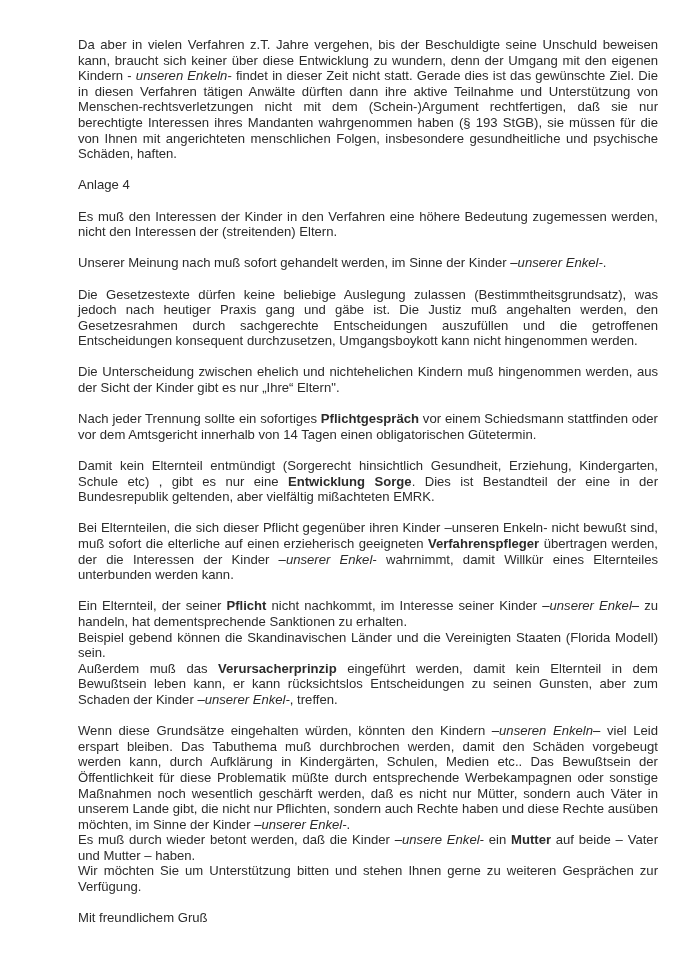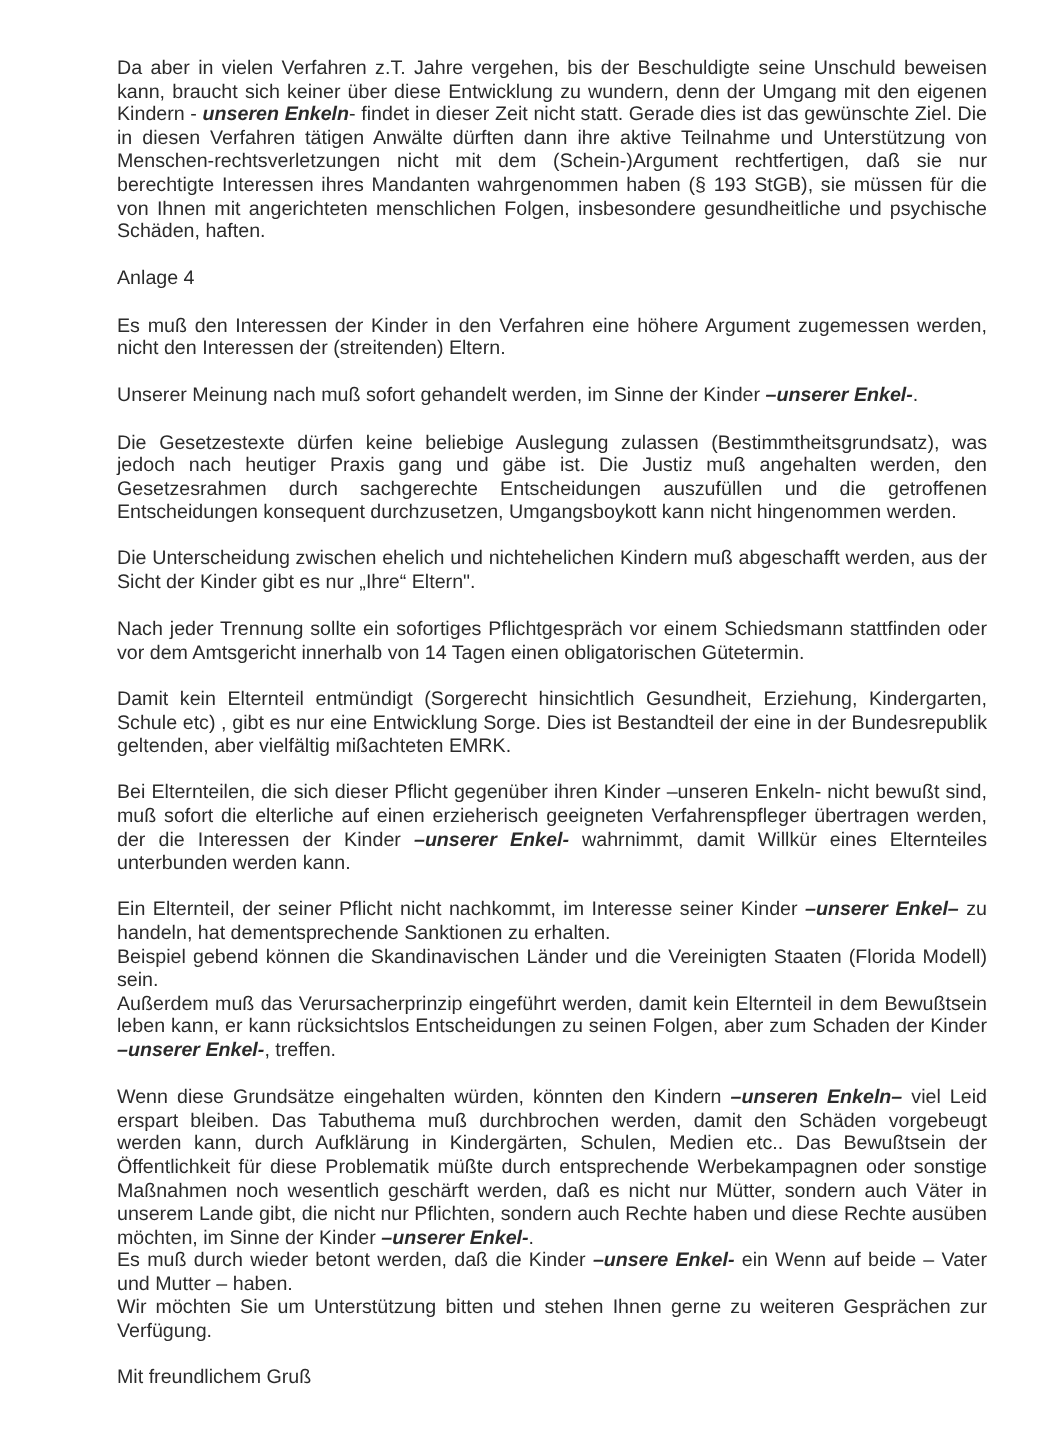--- a/index.html
+++ b/index.html
@@ -4,61 +4,61 @@
 <style>
   html, body { margin: 0; padding: 0; background: #ffffff; }
   body { width: 700px; height: 965px; overflow: hidden; position: relative; }
   .page {
     position: absolute; left: 78px; top: 37px; width: 580px;
     font-family: "Liberation Sans", sans-serif;
     font-size: 13.1px; line-height: 15.6px; color: #2b2b2b;
   }
   .p { margin: 0 0 15.6px 0; text-align: justify; }
   .last { text-align-last: left; }
-  i { font-style: italic; font-weight: bold; }
-  b { font-weight: normal; }
+  i { font-style: italic; }
+  b { font-weight: bold; }
 </style>
 </head>
 <body>
 
 <div class="page" id="page">
     <div class="p">
       <div class="last"><span>Da aber in vielen Verfahren z.T. Jahre vergehen, bis der Beschuldigte seine Unschuld beweisen kann, braucht sich keiner über diese Entwicklung zu wundern, denn der Umgang mit den eigenen Kindern - </span><i>unseren Enkeln</i><span>- findet in dieser Zeit nicht statt. Gerade dies ist das gewünschte Ziel. Die in diesen Verfahren tätigen Anwälte dürften dann ihre aktive Teilnahme und Unterstützung von Menschen-rechtsverletzungen nicht mit dem (Schein-)Argument rechtfertigen, daß sie nur berechtigte Interessen ihres Mandanten wahrgenommen haben (§ 193 StGB), sie müssen für die von Ihnen mit angerichteten menschlichen Folgen, insbesondere gesundheitliche und psychische Schäden, haften.</span></div>
     </div>
     <div class="p">
       <div>Anlage 4</div>
     </div>
     <div class="p">
-      <div class="last"><span>Es muß den Interessen der Kinder in den Verfahren eine höhere Argument zugemessen werden, nicht den Interessen der (streitenden) Eltern.</span></div>
+      <div class="last"><span>Es muß den Interessen der Kinder in den Verfahren eine höhere Bedeutung zugemessen werden, nicht den Interessen der (streitenden) Eltern.</span></div>
     </div>
     <div class="p">
       <div class="last"><span>Unserer Meinung nach muß sofort gehandelt werden, im Sinne der Kinder </span><i>–unserer Enkel-</i><span>.</span></div>
     </div>
     <div class="p">
       <div class="last"><span>Die Gesetzestexte dürfen keine beliebige Auslegung zulassen (Bestimmtheitsgrundsatz), was jedoch nach heutiger Praxis gang und gäbe ist. Die Justiz muß angehalten werden, den Gesetzesrahmen durch sachgerechte Entscheidungen auszufüllen und die getroffenen Entscheidungen konsequent durchzusetzen, Umgangsboykott kann nicht hingenommen werden.</span></div>
     </div>
     <div class="p">
-      <div class="last"><span>Die Unterscheidung zwischen ehelich und nichtehelichen Kindern muß abgeschafft werden, aus der Sicht der Kinder gibt es nur „Ihre“ Eltern".</span></div>
+      <div class="last"><span>Die Unterscheidung zwischen ehelich und nichtehelichen Kindern muß hingenommen werden, aus der Sicht der Kinder gibt es nur „Ihre“ Eltern".</span></div>
     </div>
     <div class="p">
       <div class="last"><span>Nach  jeder Trennung sollte ein sofortiges </span><b>Pflichtgespräch</b><span> vor einem Schiedsmann stattfinden oder vor dem Amtsgericht innerhalb von 14 Tagen einen obligatorischen Gütetermin.</span></div>
     </div>
     <div class="p">
       <div class="last"><span>Damit kein Elternteil entmündigt (Sorgerecht hinsichtlich Gesundheit, Erziehung, Kindergarten, Schule etc) ,  gibt es nur eine </span><b>Entwicklung Sorge</b><span>. Dies ist Bestandteil der eine in der Bundesrepublik geltenden, aber vielfältig mißachteten EMRK.</span></div>
     </div>
     <div class="p">
       <div class="last"><span>Bei Elternteilen, die sich dieser Pflicht gegenüber ihren Kinder –unseren Enkeln- nicht bewußt sind, muß sofort die elterliche auf einen erzieherisch geeigneten </span><b>Verfahrenspfleger</b><span> übertragen werden, der die Interessen der Kinder </span><i>–unserer Enkel-</i><span> wahrnimmt, damit Willkür eines Elternteiles unterbunden werden kann.</span></div>
     </div>
     <div class="p">
       <div class="last"><span>Ein Elternteil, der seiner </span><b>Pflicht</b><span> nicht nachkommt, im Interesse seiner Kinder </span><i>–unserer Enkel–</i><span> zu handeln, hat dementsprechende Sanktionen zu erhalten.</span></div>
       <div class="last"><span>Beispiel gebend können die Skandinavischen Länder und die Vereinigten Staaten (Florida Modell) sein.</span></div>
-      <div class="last"><span>Außerdem muß das </span><b>Verursacherprinzip</b><span> eingeführt werden, damit kein Elternteil in dem Bewußtsein leben kann, er kann rücksichtslos Entscheidungen zu seinen Folgen, aber zum Schaden der Kinder </span><i>–unserer Enkel-</i><span>, treffen.</span></div>
+      <div class="last"><span>Außerdem muß das </span><b>Verursacherprinzip</b><span> eingeführt werden, damit kein Elternteil in dem Bewußtsein leben kann, er kann rücksichtslos Entscheidungen zu seinen Gunsten, aber zum Schaden der Kinder </span><i>–unserer Enkel-</i><span>, treffen.</span></div>
     </div>
     <div class="p">
       <div class="last"><span>Wenn diese Grundsätze eingehalten würden, könnten den Kindern </span><i>–unseren Enkeln–</i><span> viel Leid erspart bleiben. Das Tabuthema muß durchbrochen werden, damit den Schäden vorgebeugt werden kann, durch Aufklärung in Kindergärten, Schulen, Medien etc.. Das Bewußtsein der Öffentlichkeit für diese Problematik müßte durch entsprechende Werbekampagnen oder sonstige Maßnahmen noch wesentlich geschärft werden, daß es nicht nur Mütter, sondern auch Väter in unserem Lande gibt, die nicht nur Pflichten, sondern auch Rechte haben und diese Rechte ausüben möchten, im Sinne der Kinder </span><i>–unserer Enkel-</i><span>.</span></div>
-      <div class="last"><span>Es muß durch wieder betont werden, daß die Kinder </span><i>–unsere Enkel-</i><span> ein </span><b>Wenn</b><span> auf beide – Vater und Mutter – haben.</span></div>
+      <div class="last"><span>Es muß durch wieder betont werden, daß die Kinder </span><i>–unsere Enkel-</i><span> ein </span><b>Mutter</b><span> auf beide – Vater und Mutter – haben.</span></div>
       <div class="last"><span>Wir möchten Sie um Unterstützung bitten und stehen Ihnen gerne zu weiteren Gesprächen zur Verfügung.</span></div>
     </div>
     <div>
   <div>Mit freundlichem Gruß</div>
 
 </div>
   </div>
 
 </body></html>

